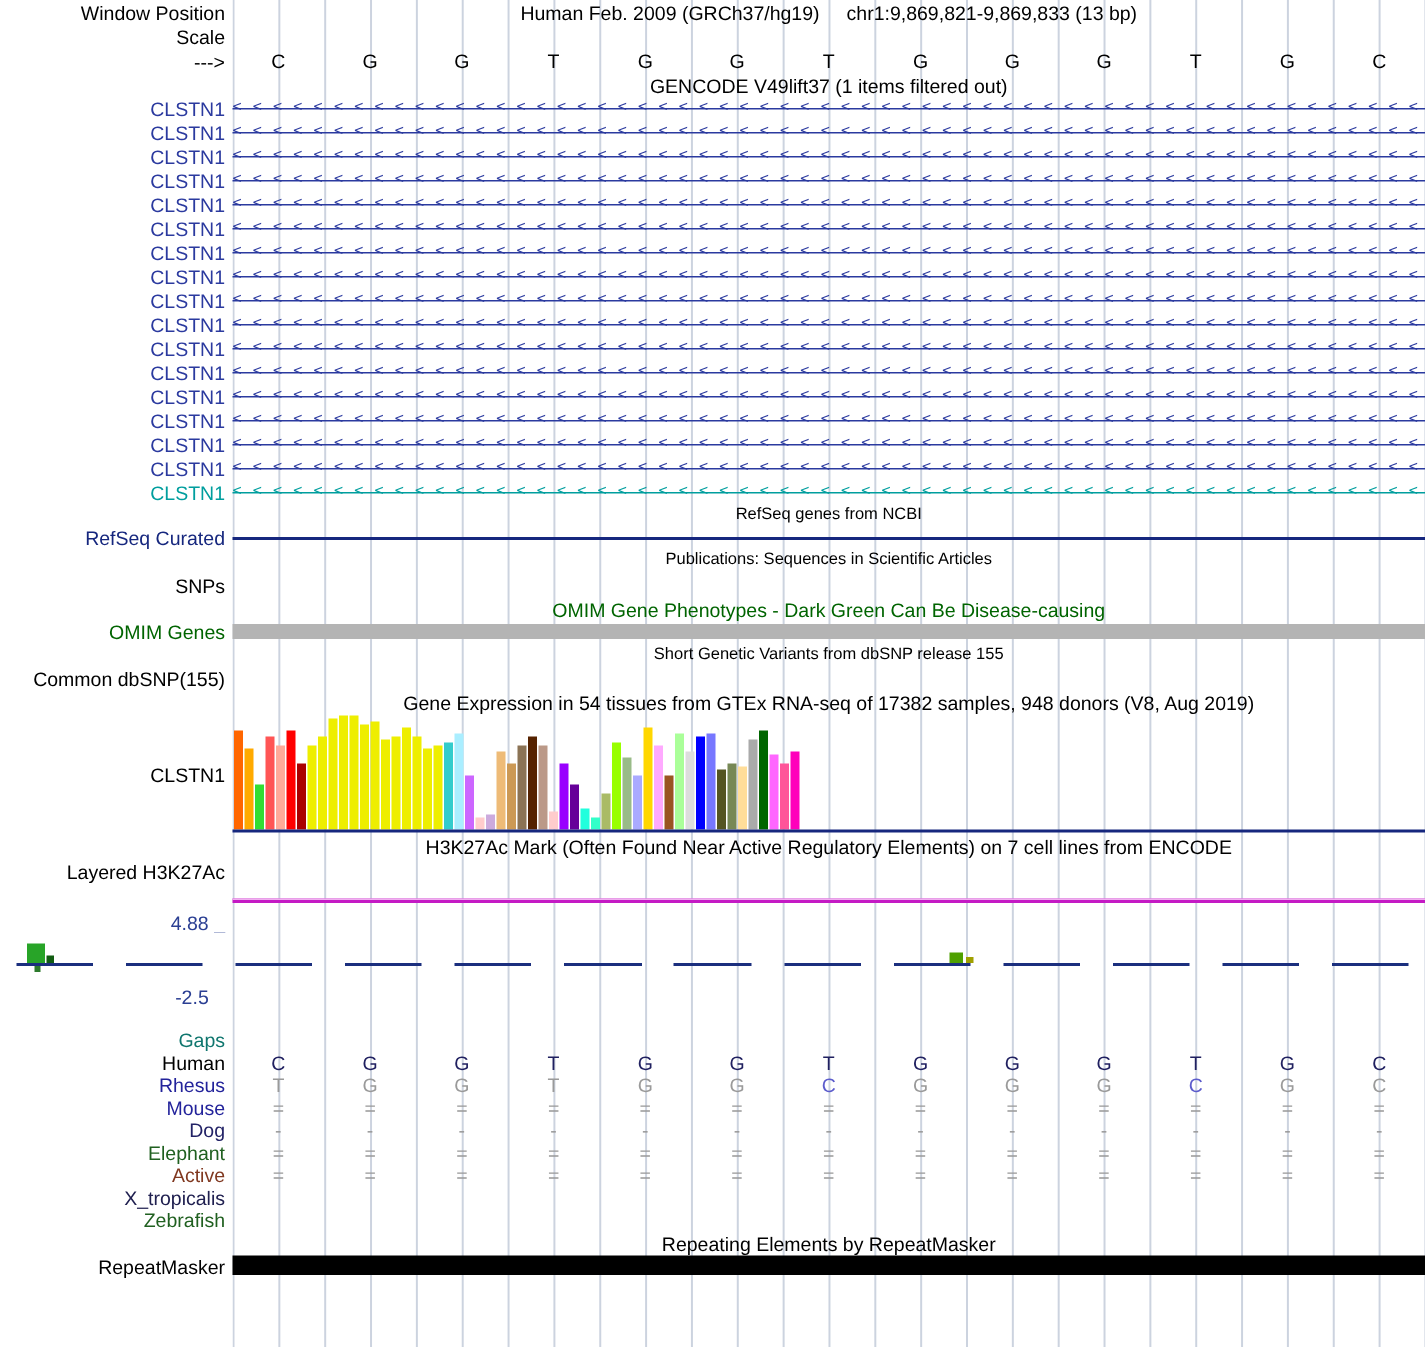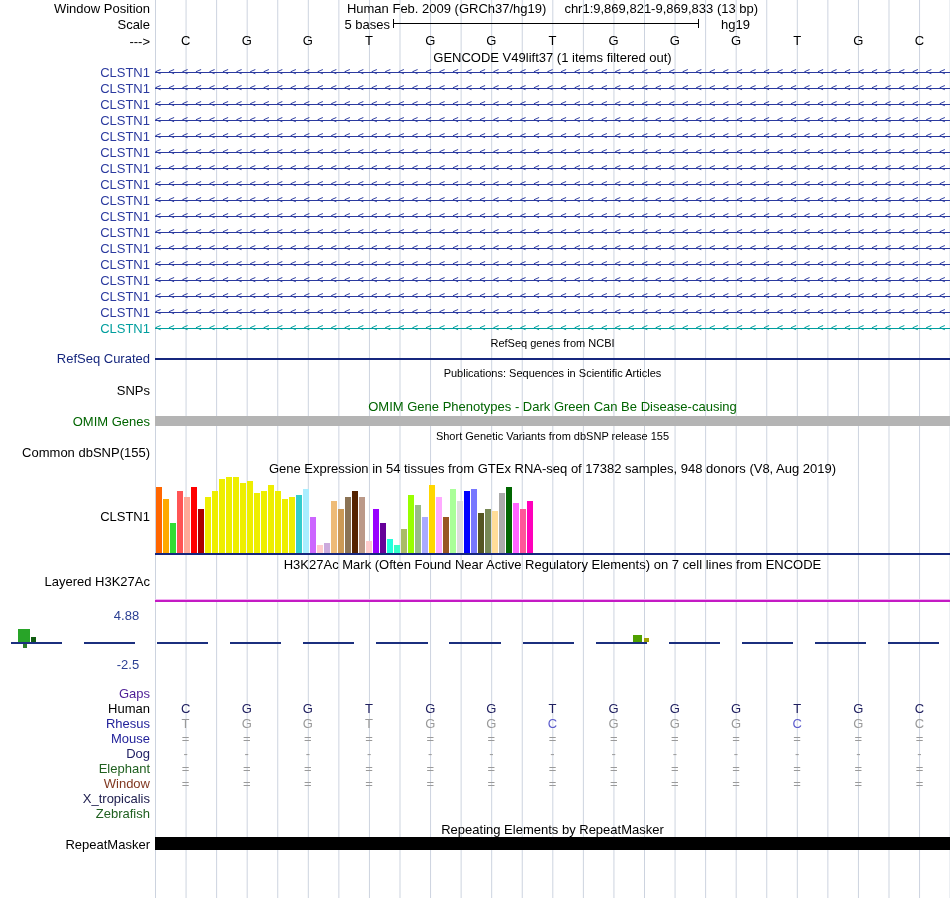--- a/index.html
+++ b/index.html
@@ -56,25 +56,20 @@
     <div class="lbl">Window Position</div>
     <div class="trk">
       <div class="center-head head13">
         <span>Human Feb. 2009 (GRCh37/hg19)</span><span style="display:inline-block;width:18px"></span><span>chr1:9,869,821-9,869,833 (13 bp)</span>
       </div>
     </div>
   </div>
 
   <div class="row" style="height:17px">
     <div class="lbl">Scale</div>
-    <div class="trk">
-      <span class="scale-text">5 bases</span>
-      <div class="scale-bar"></div>
-      <span class="scale-db">hg19</span>
-    </div>
   </div>
 
 
   <div class="row" style="height:16px">
     <div class="lbl">---&gt;</div>
     <div class="trk" id="base-row">
       <div class="cells">
           <span class="cell">C</span>
           <span class="cell">G</span>
           <span class="cell">G</span>
@@ -406,21 +401,21 @@
   <div class="row" style="height:12px">
     <div class="lbl" style="color: rgb(43, 63, 147);">-2.5 _</div>
     <div class="trk"></div>
   </div>
 
   <div class="row" style="height:16px">
     <div class="lbl"></div>
   </div>
   <div id="multiz-rows">
       <div class="row sp-row">
-        <div class="lbl" style="color: #4c1d95;">Gaps</div>
+        <div class="lbl" style="color: #0f766e;">Gaps</div>
         <div class="trk">
           <div class="cells"></div>
         </div>
       </div>
       <div class="row sp-row">
         <div class="lbl" style="color: rgb(0, 0, 0);">Human</div>
         <div class="trk">
           <div class="cells">
             <span class="cell" style="color: rgb(32, 32, 96);">C</span>
             <span class="cell" style="color: rgb(32, 32, 96);">G</span>
@@ -512,21 +507,21 @@
             <span class="cell" style="color: rgb(154, 154, 154);">=</span>
             <span class="cell" style="color: rgb(154, 154, 154);">=</span>
             <span class="cell" style="color: rgb(154, 154, 154);">=</span>
             <span class="cell" style="color: rgb(154, 154, 154);">=</span>
             <span class="cell" style="color: rgb(154, 154, 154);">=</span>
             <span class="cell" style="color: rgb(154, 154, 154);">=</span>
           </div>
         </div>
       </div>
       <div class="row sp-row">
-        <div class="lbl" style="color: rgb(128, 56, 32);">Window</div>
+        <div class="lbl" style="color: rgb(128, 56, 32);">Active</div>
         <div class="trk">
           <div class="cells">
             <span class="cell" style="color: rgb(154, 154, 154);">=</span>
             <span class="cell" style="color: rgb(154, 154, 154);">=</span>
             <span class="cell" style="color: rgb(154, 154, 154);">=</span>
             <span class="cell" style="color: rgb(154, 154, 154);">=</span>
             <span class="cell" style="color: rgb(154, 154, 154);">=</span>
             <span class="cell" style="color: rgb(154, 154, 154);">=</span>
             <span class="cell" style="color: rgb(154, 154, 154);">=</span>
             <span class="cell" style="color: rgb(154, 154, 154);">=</span>

